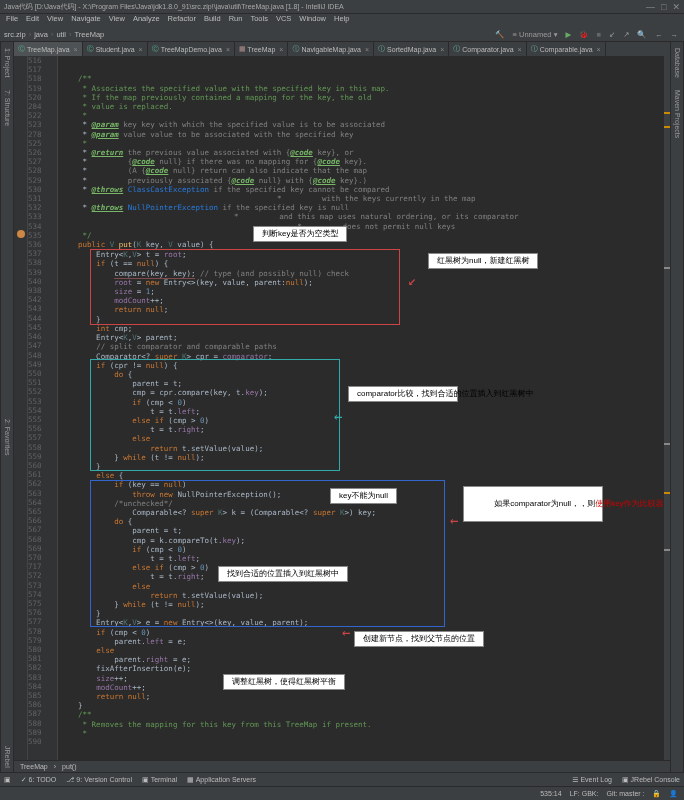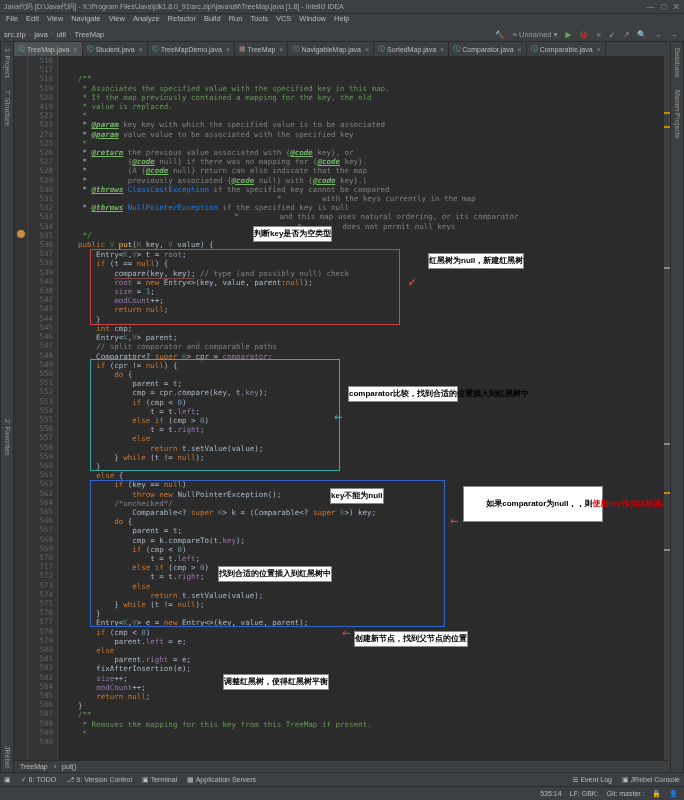--- a/index.html
+++ b/index.html
@@ -119,21 +119,20 @@
     display: flex;
     position: relative;
     overflow: hidden;
     font-family: "Consolas", "Menlo", monospace;
     font-size: 7.5px;
     line-height: 9.2px;
   }
   .gutter {
     width: 30px;
     background: var(--bg-gutter);
-    text-align: right;
     padding-right: 4px;
     color: var(--text-dim);
     border-right: 1px solid #444;
   }
   .marks {
     width: 14px;
     background: var(--bg-gutter);
     border-right: 1px solid #444;
     position: relative;
   }
@@ -154,25 +153,24 @@
   .nu { color: var(--number); }
   .pa { }
   .lk { color: var(--link); }
   .pu { color: var(--purple); }
   .squiggle { border-bottom: 1px solid #cc666688; }
   .callout {
     position: absolute;
     background: #fff;
     color: #000;
     border: 1px solid #888;
-    padding: 2px 0;
+    padding: 2px 8px;
     font-family: "Microsoft YaHei", sans-serif;
     font-size: 8px;
     line-height: 10px;
-    font-weight: bold;
   }
   .callout .red { color: #c00; }
   .highlight-box {
     position: absolute;
     border: 1px solid;
     pointer-events: none;
   }
   .arrow {
     position: absolute;
     color: #c44;
@@ -329,21 +327,21 @@
       <div class="marks">
         <div class="mark" style="top:174px;background:#c84"></div>
 
       </div>
       <div class="gutter" id="gutter">
           <div>516</div>
           <div>517</div>
           <div>518</div>
           <div>519</div>
           <div>520</div>
-          <div>419</div>
+          <div>284</div>
           <div>522</div>
           <div>523</div>
           <div>278</div>
           <div>525</div>
           <div>526</div>
           <div>527</div>
           <div>528</div>
           <div>529</div>
           <div>530</div>
           <div>531</div>

